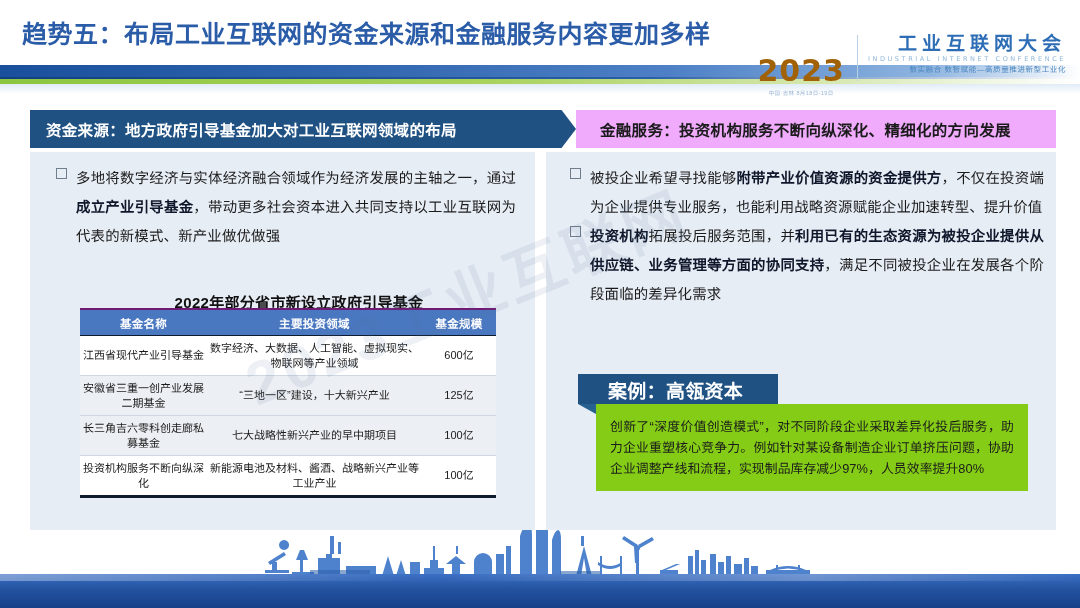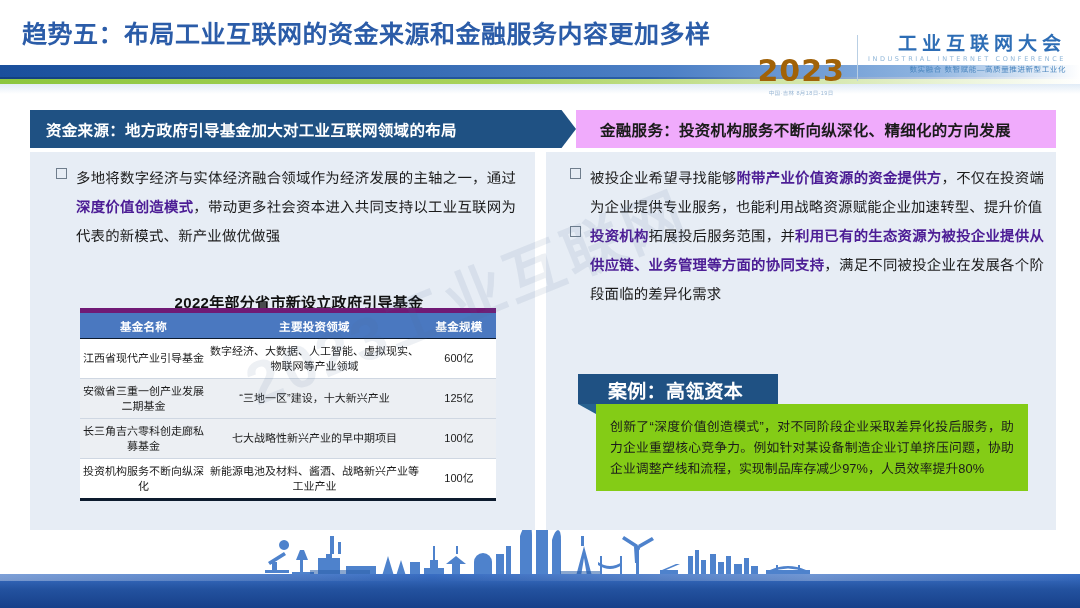--- a/index.html
+++ b/index.html
@@ -85,35 +85,35 @@
 
   
   .bullet{position:relative;padding-left:30px;box-sizing:border-box;}
   .bullet-mark{
     position:absolute;left:10px;top:4px;width:9px;height:9px;
     border:1.4px solid #6f7d8c;background:transparent;
   }
   .para{
     font-size:14.4px;line-height:29px;color:#1b1b1b;letter-spacing:.2px;text-align:justify;
   }
-  .hl{color:#4c1d95;font-weight:bold;}
+  .hl{color:#0f172a;font-weight:bold;}
 
   .left-text{position:absolute;left:16px;top:12px;width:470px;}
 
   
   .tbl-title{
     position:absolute;left:0;top:128px;width:538px;text-align:center;
     font-size:15px;font-weight:bold;color:#111;letter-spacing:.3px;margin-top:11px;
   }
   .tbl-wrap{position:absolute;left:50px;top:156px;width:410px;}
   table.fundtbl{border-collapse:collapse;width:410px;table-layout:fixed;background:#fff;}
   table.fundtbl th{
     background:#4a78c0;color:#fff;font-size:11.5px;font-weight:bold;
     height:23px;text-align:center;letter-spacing:.3px;
-    border-top:5px solid #701a75;border-bottom:1px solid #0d1b2e;
+    border-top:2px solid #701a75;border-bottom:1px solid #0d1b2e;
   }
   table.fundtbl td{
     font-size:11px;color:#1b1b1b;text-align:center;padding:5px 3px;
     line-height:14.5px;border-bottom:1px solid #cfd7e2;
   }
   table.fundtbl tr.alt td{background:#eceff3;}
   table.fundtbl tr:last-child td{border-bottom:3px solid #0d1b2e;}
   .col-a{width:125px;}
   .col-b{width:213px;}
   .col-c{width:72px;}
@@ -194,21 +194,21 @@
     <div class="banner-arrow"></div>
     <div class="banner banner-right">
       <span class="banner-right-txt">金融服务：投资机构服务不断向纵深化、精细化的方向发展</span>
     </div>
   </div>
 
   <div class="panel panel-left">
 
     <div class="left-text bullet">
       <span class="bullet-mark"></span>
-      <div class="para"><span>多地将数字经济与实体经济融合领域作为经济发展的主轴之一，通过</span><span class="hl">深度价值创造模式</span><span>，带动更多社会资本进入共同支持以工业互联网为代表的新模式、新产业做优做强</span></div>
+      <div class="para"><span>多地将数字经济与实体经济融合领域作为经济发展的主轴之一，通过</span><span class="hl">成立产业引导基金</span><span>，带动更多社会资本进入共同支持以工业互联网为代表的新模式、新产业做优做强</span></div>
     </div>
 
     <div class="tbl-title">2022年部分省市新设立政府引导基金</div>
 
     <div class="tbl-wrap">
       <table class="fundtbl">
         <thead>
           <tr>
             <th class="col-a">基金名称</th>
             <th class="col-b">主要投资领域</th>

